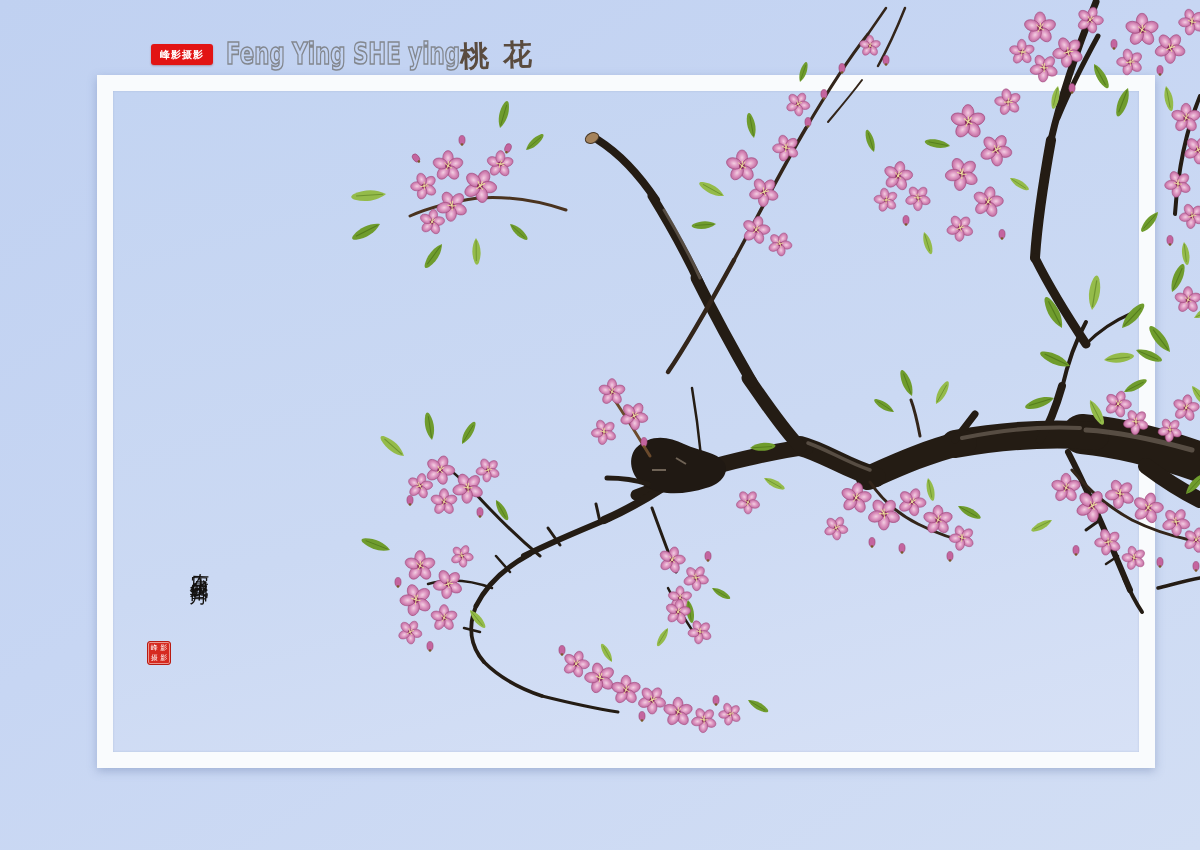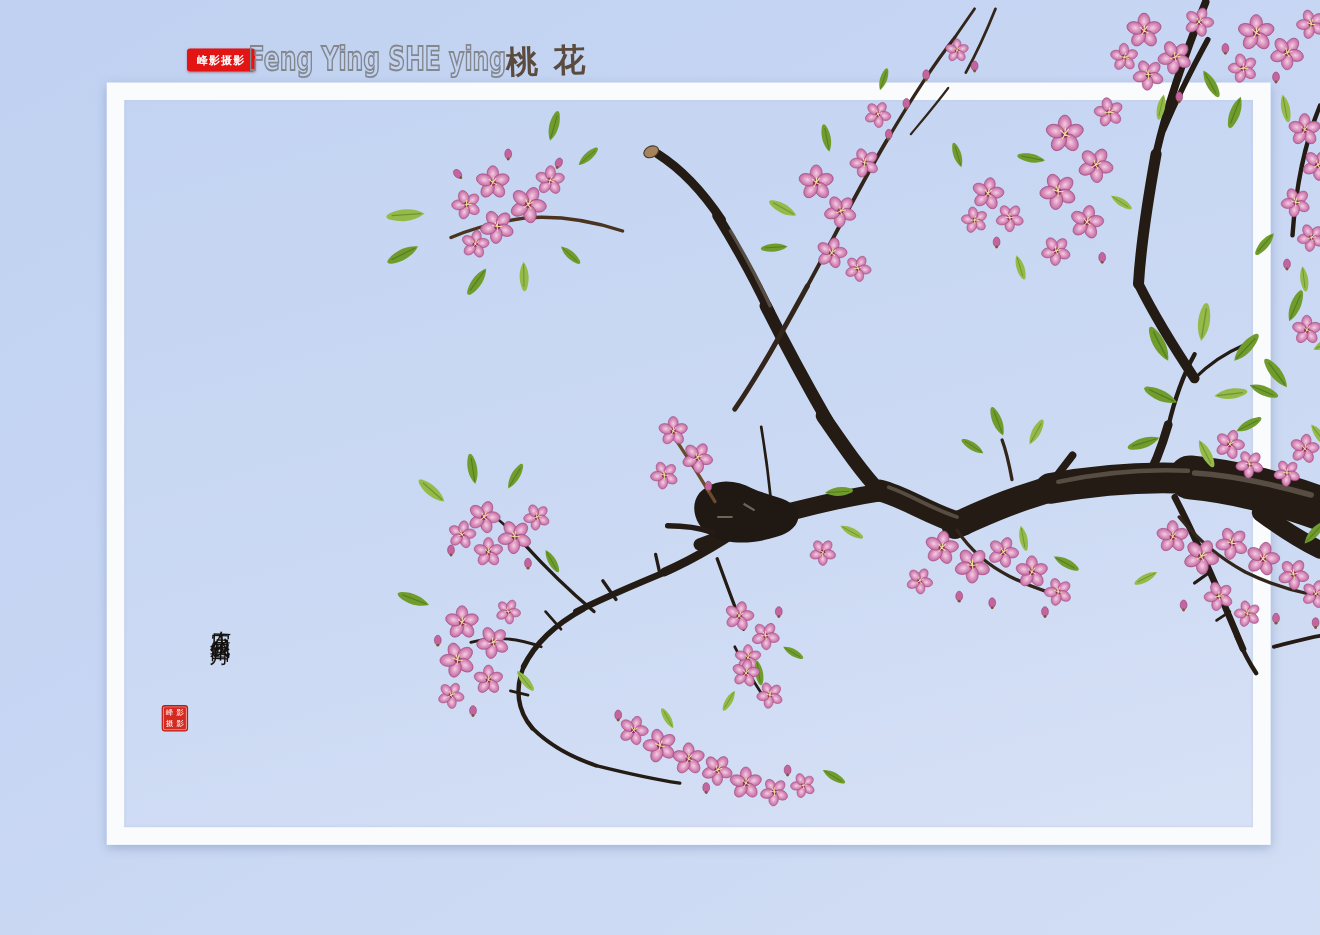--- a/index.html
+++ b/index.html
@@ -10,21 +10,20 @@
   }
   .canvas{position:relative;width:1200px;height:850px;}
 
   
   .badge{
     position:absolute;left:151px;top:44px;width:62px;height:21px;
     background:#e21414;border-radius:3px;
     display:flex;align-items:center;justify-content:center;
     color:#fff;font-size:10px;font-weight:bold;letter-spacing:1px;
     box-shadow:0 1px 2px rgba(120,30,30,.35);
-    margin-left:19px;
   }
   .studio-svg{position:absolute;left:224px;top:28px;}
   .title-zh{
     position:absolute;left:460px;top:36px;
     font-family:"DejaVu Serif",serif;font-weight:bold;
     font-size:29px;color:#5a4b3e;letter-spacing:14px;
     transform:rotate(-2deg);white-space:nowrap;
   }
 
   

